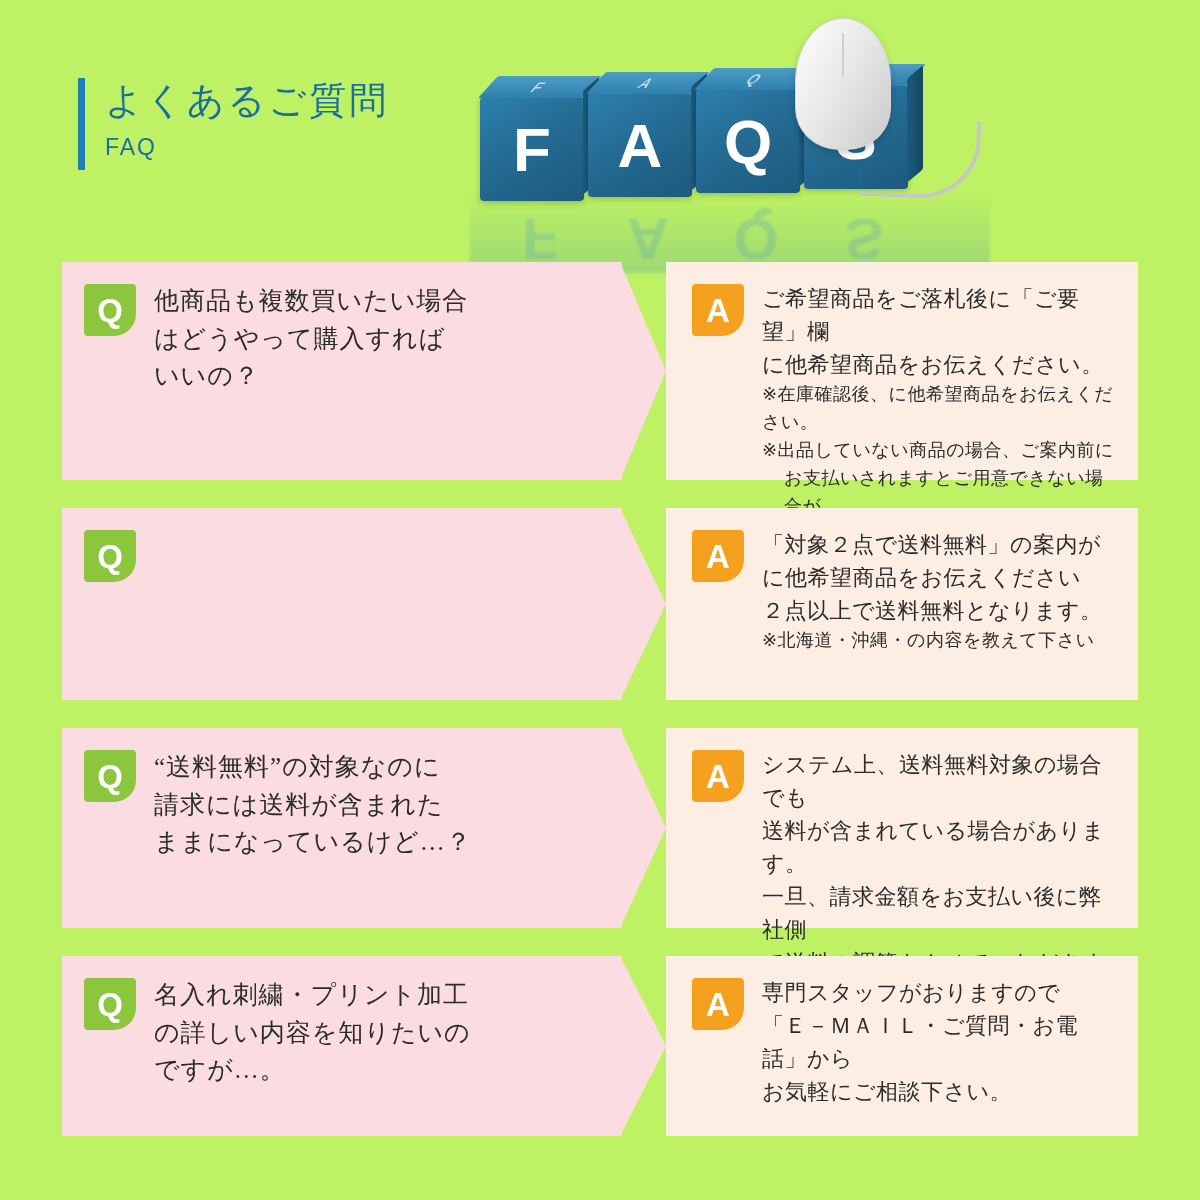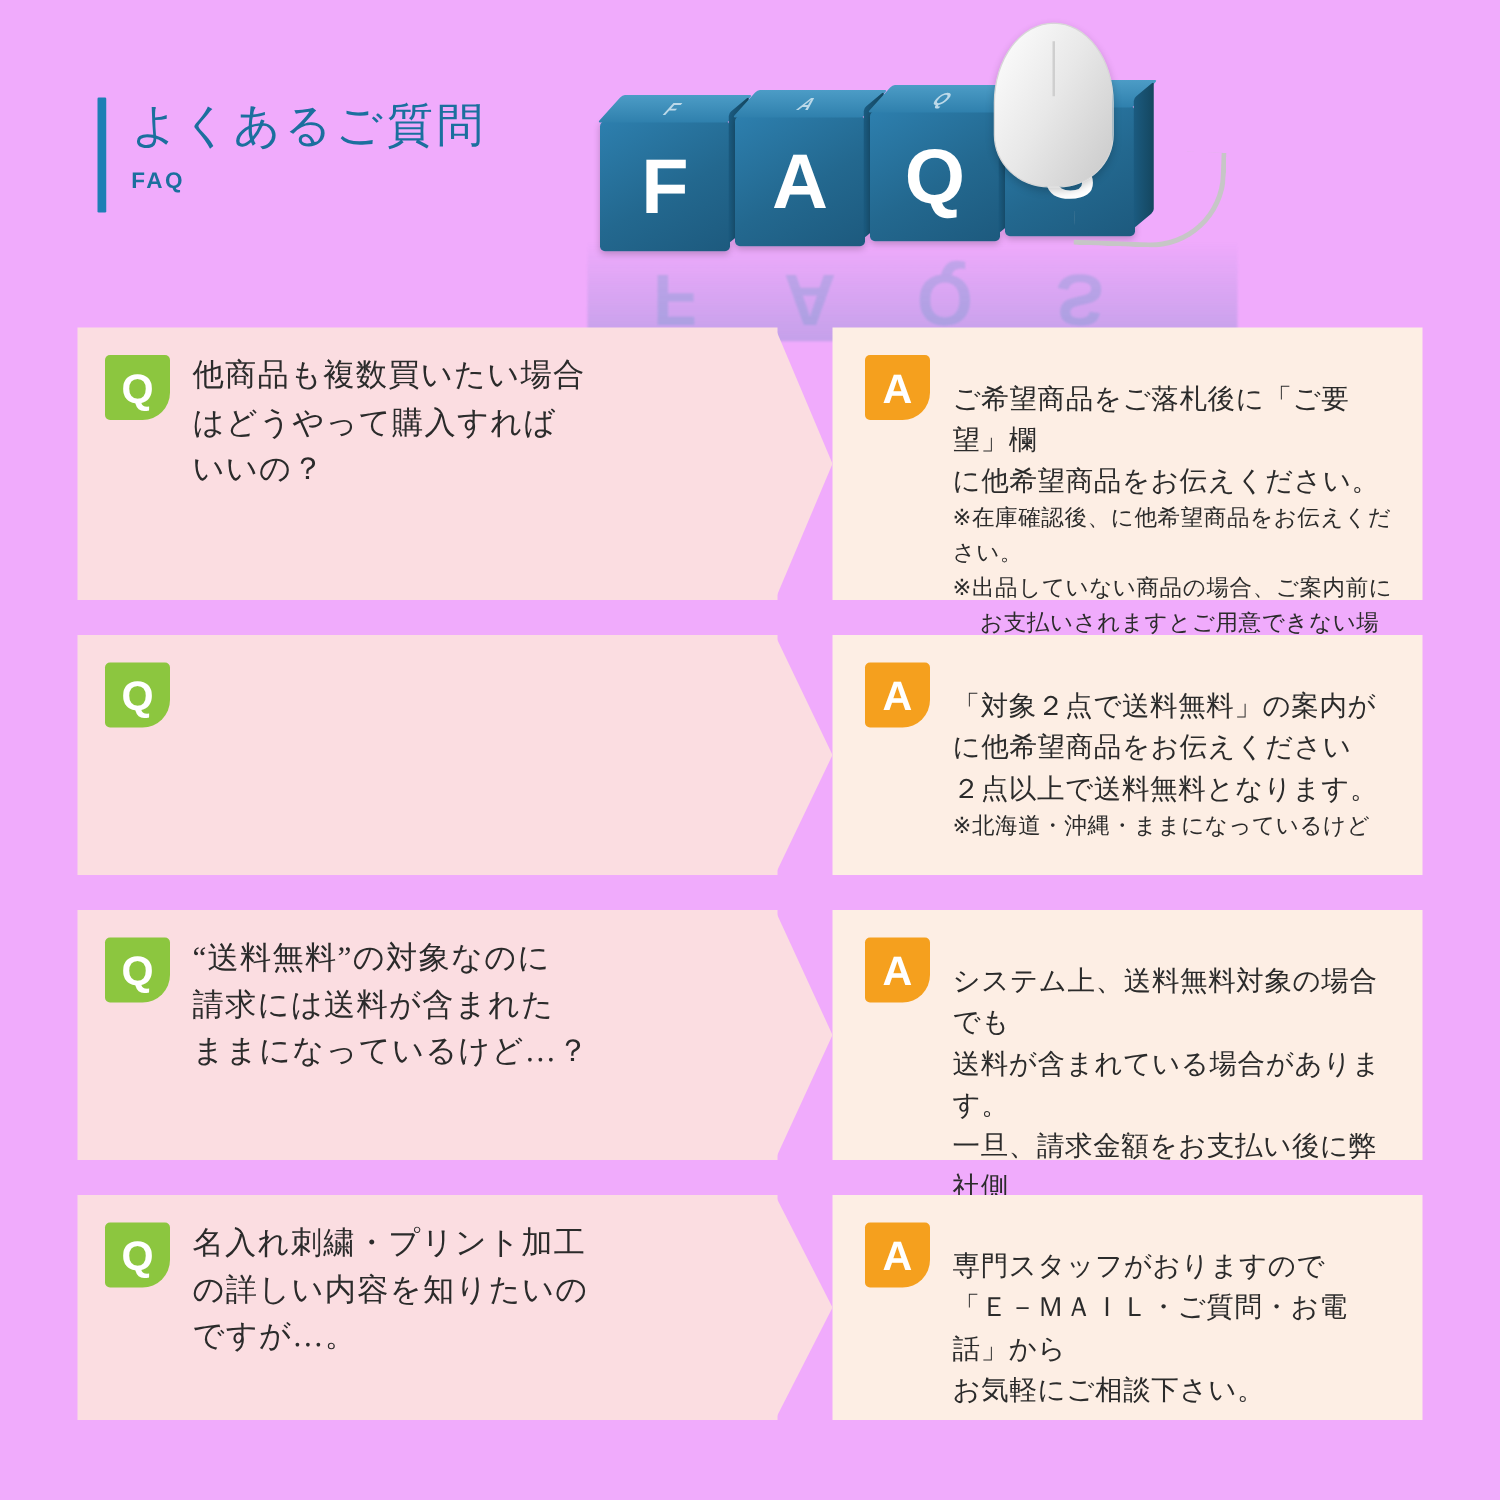--- a/index.html
+++ b/index.html
@@ -2,39 +2,39 @@
 <html><head>
 <meta charset="utf-8">
 <style>
   * { box-sizing: border-box; margin: 0; padding: 0; }
   html, body {
     width: 1200px; height: 1200px;
     background: #ffffff;
     font-family: "Liberation Sans", "DejaVu Sans", sans-serif;
     overflow: hidden;
   }
-  .page { position: relative; width: 1200px; height: 1200px; background: #f0abfc; }
+  .page { position: relative; width: 1200px; height: 1200px; background: #bef264; }
 
   
   .header { position: relative; height: 250px; }
   .header-title-wrap {
     position: absolute; left: 78px; top: 78px;
     display: flex; align-items: flex-start;
   }
   .title-bar {
     width: 7px; height: 92px; background: #1e7fb5; margin-right: 20px;
     border-radius: 1px;
   }
   .title-main {
     font-size: 37px; color: #1b6f9e; letter-spacing: 3px;
     line-height: 1.25; font-weight: 500;
   }
   .title-sub {
-    font-size: 18px; color: #1b6f9e; letter-spacing: 2px;
-    margin-top: 10px; font-weight: 700;
+    font-size: 23px; color: #1b6f9e; letter-spacing: 2px;
+    margin-top: 10px; font-weight: 400;
   }
 
   
   .cubes { position: absolute; left: 470px; top: 45px; width: 520px; height: 200px; }
   .cube {
     position: absolute; width: 104px; height: 104px;
     background: linear-gradient(150deg,#2d7fae 0%, #23688f 55%, #1d5a7e 100%);
     border-radius: 4px;
     display: flex; align-items: center; justify-content: center;
     color: #fff; font-size: 62px; font-weight: 700;
@@ -119,21 +119,21 @@
   .q-text {
     font-size: 25px; line-height: 1.5; color: #2b2b2b; letter-spacing: 1px;
     padding-right: 40px;
     font-family: Liberation Serif, serif;
   }
 
   .a-block {
     flex: 1; background: #fdeee4; padding: 20px 24px 22px 26px;
     display: flex; align-items: flex-start; margin-left: 44px;
   }
-  .a-text { font-size: 22px; line-height: 1.5; color: #2b2b2b; letter-spacing: .5px; margin-top: 20px; }
+  .a-text { font-size: 22px; line-height: 1.5; color: #2b2b2b; letter-spacing: .5px; }
   .a-text .note { font-size: 18px; display: block; line-height: 1.55; }
   .a-text .note-indent { font-size: 18px; display: block; line-height: 1.55; padding-left: 22px; }
   .a-line { display: block; }
 </style>
 </head>
 <body>
 
 <div class="page">
 
   <div class="header">
@@ -218,21 +218,21 @@
               <polygon points="0,0 46,96 0,192" fill="#fbdde1"></polygon>
             </svg>
         </div>
       </div>
       <div class="a-block">
         <div class="badge badge-a">A</div>
         <div class="a-text">
           <span class="a-line">「対象２点で送料無料」の案内が</span>
           <span class="a-line">に他希望商品をお伝えください</span>
           <span class="a-line">２点以上で送料無料となります。</span>
-          <span class="note">※北海道・沖縄・ままになっているけど</span>
+          <span class="note">※北海道・沖縄・の内容を教えて下さい</span>
         </div>
       </div>
     </div>
 
     <div class="faq-row" style="height:200px;">
       <div class="q-block" style="height:200px;">
         <div class="badge badge-q">Q</div>
         <div class="q-text">
           <span class="a-line">“送料無料”の対象なのに</span>
           <span class="a-line">請求には送料が含まれた</span>

